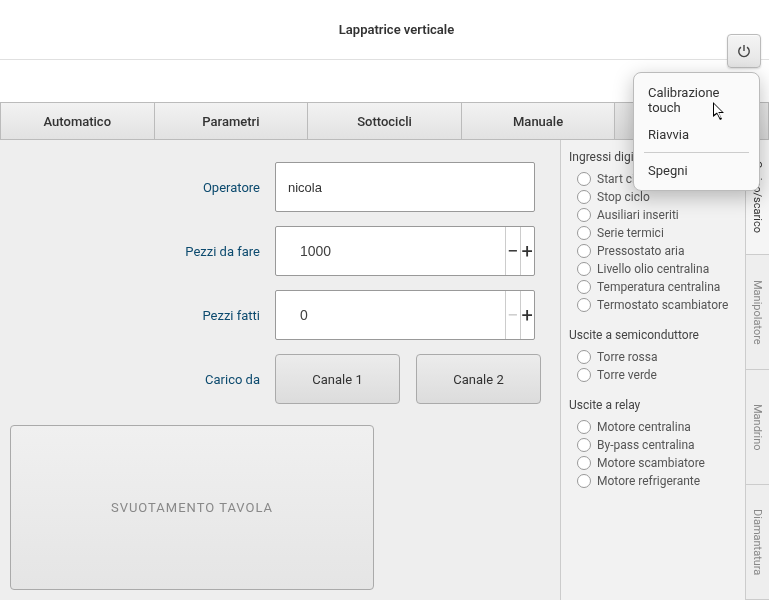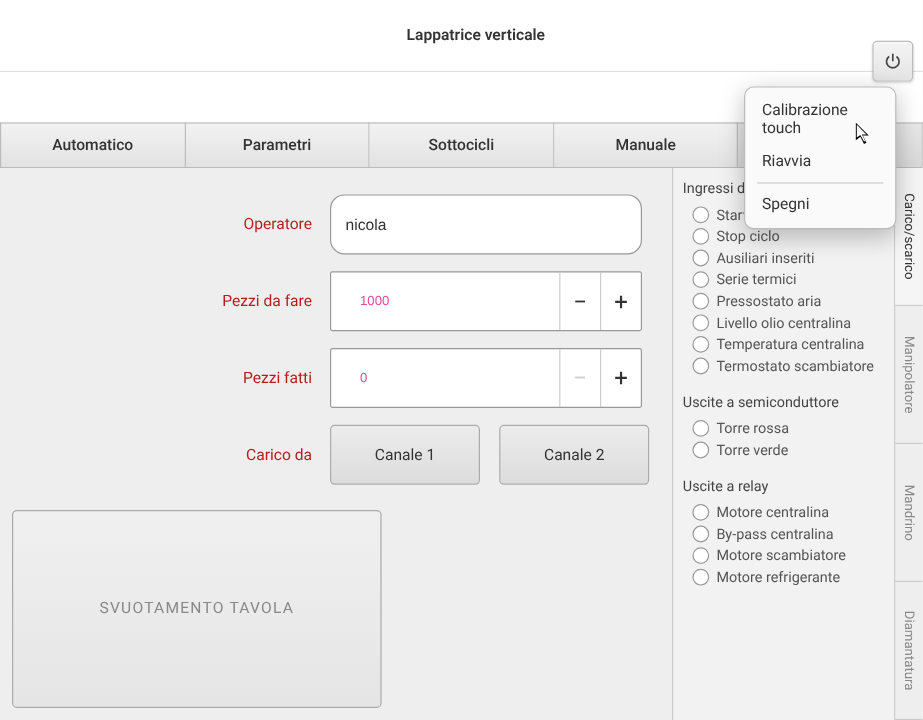--- a/index.html
+++ b/index.html
@@ -84,48 +84,48 @@
     .form-row {
       display: flex;
       align-items: center;
       margin-bottom: 10px;
       height: 54px;
     }
     .form-label {
       width: 265px;
       text-align: right;
       padding-right: 15px;
-      color: #b91c1c;
+      color: #0c4a6e;
       font-weight: 400;
     }
     .text-input {
       height: 50px;
       background: #fff;
       border: 1px solid #999;
-      border-radius: 12px;
+      border-radius: 2px;
       padding: 0 12px;
       font-size: 13px;
       width: 260px;
       color: #333;
     }
     .stepper {
       display: flex;
       width: 260px;
       height: 50px;
       border: 1px solid #999;
       border-radius: 2px;
       background: #fff;
     }
     .stepper-input {
       flex: 1;
       border: none;
       padding: 0 24px;
-      font-size: 11px;
+      font-size: 14px;
       background: transparent;
-      color: #ec4899;
+      color: #404040;
     }
     .stepper-btn {
       width: 38px;
       border-left: 1px solid #ccc;
       display: flex;
       align-items: center;
       justify-content: center;
       font-size: 20px;
       cursor: pointer;
       color: #333;
@@ -142,21 +142,21 @@
       display: flex;
       align-items: center;
       justify-content: center;
       cursor: pointer;
       color: #333;
     }
     .big-btn {
       position: absolute;
       left: 10px;
       bottom: 10px;
-      width: 308px;
+      width: 364px;
       height: 165px;
       border: 1px solid #aaa;
       border-radius: 4px;
       background: linear-gradient(#f0f0f0,#e5e5e5);
       display: flex;
       align-items: center;
       justify-content: center;
       font-size: 13px;
       letter-spacing: 1px;
       color: #888;
@@ -208,21 +208,21 @@
       justify-content: center;
       font-size: 11px;
       color: #888;
       border-bottom: 1px solid #ccc;
       cursor: pointer;
     }
     .vtab.active { color: #333; background: #f5f5f5; }
     .dropdown-menu {
       position: absolute;
       top: 72px;
-      right: 22px;
+      right: 9px;
       width: 127px;
       background: #fafafa;
       border: 1px solid #bbb;
       border-radius: 8px;
       box-shadow: 0 6px 20px rgba(0,0,0,0.25);
       padding: 6px 0;
       z-index: 100;
     }
     .menu-item {
       padding: 6px 14px;

